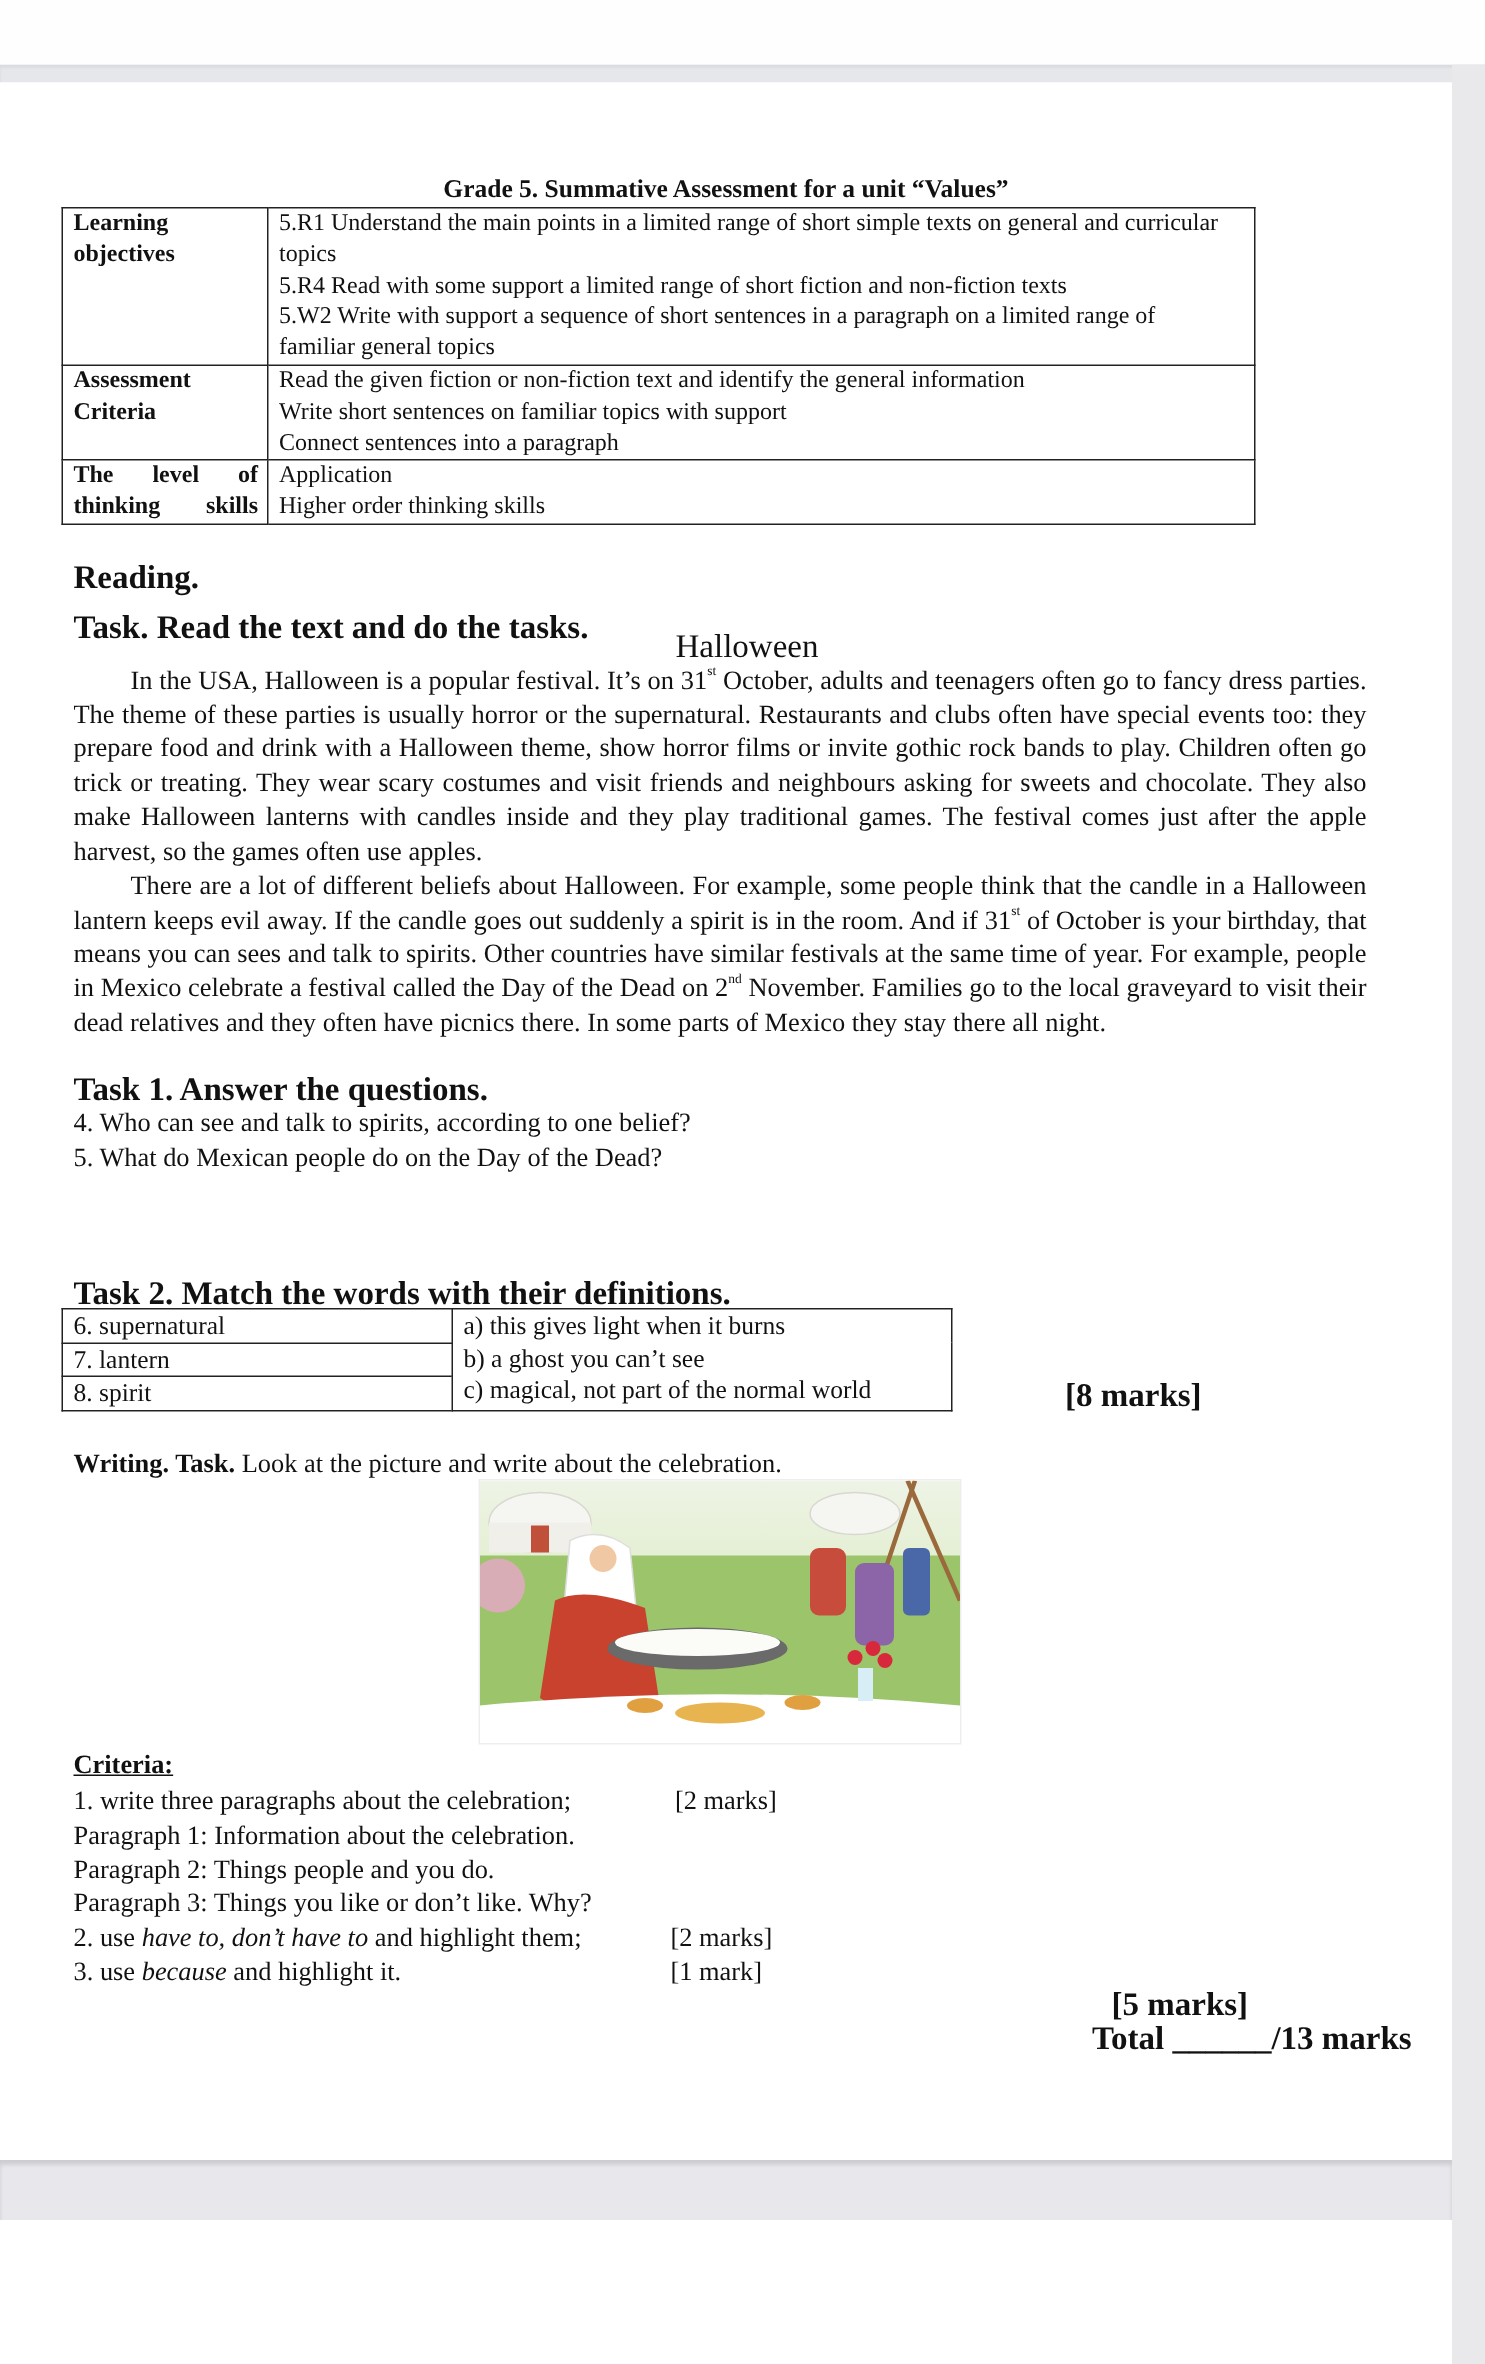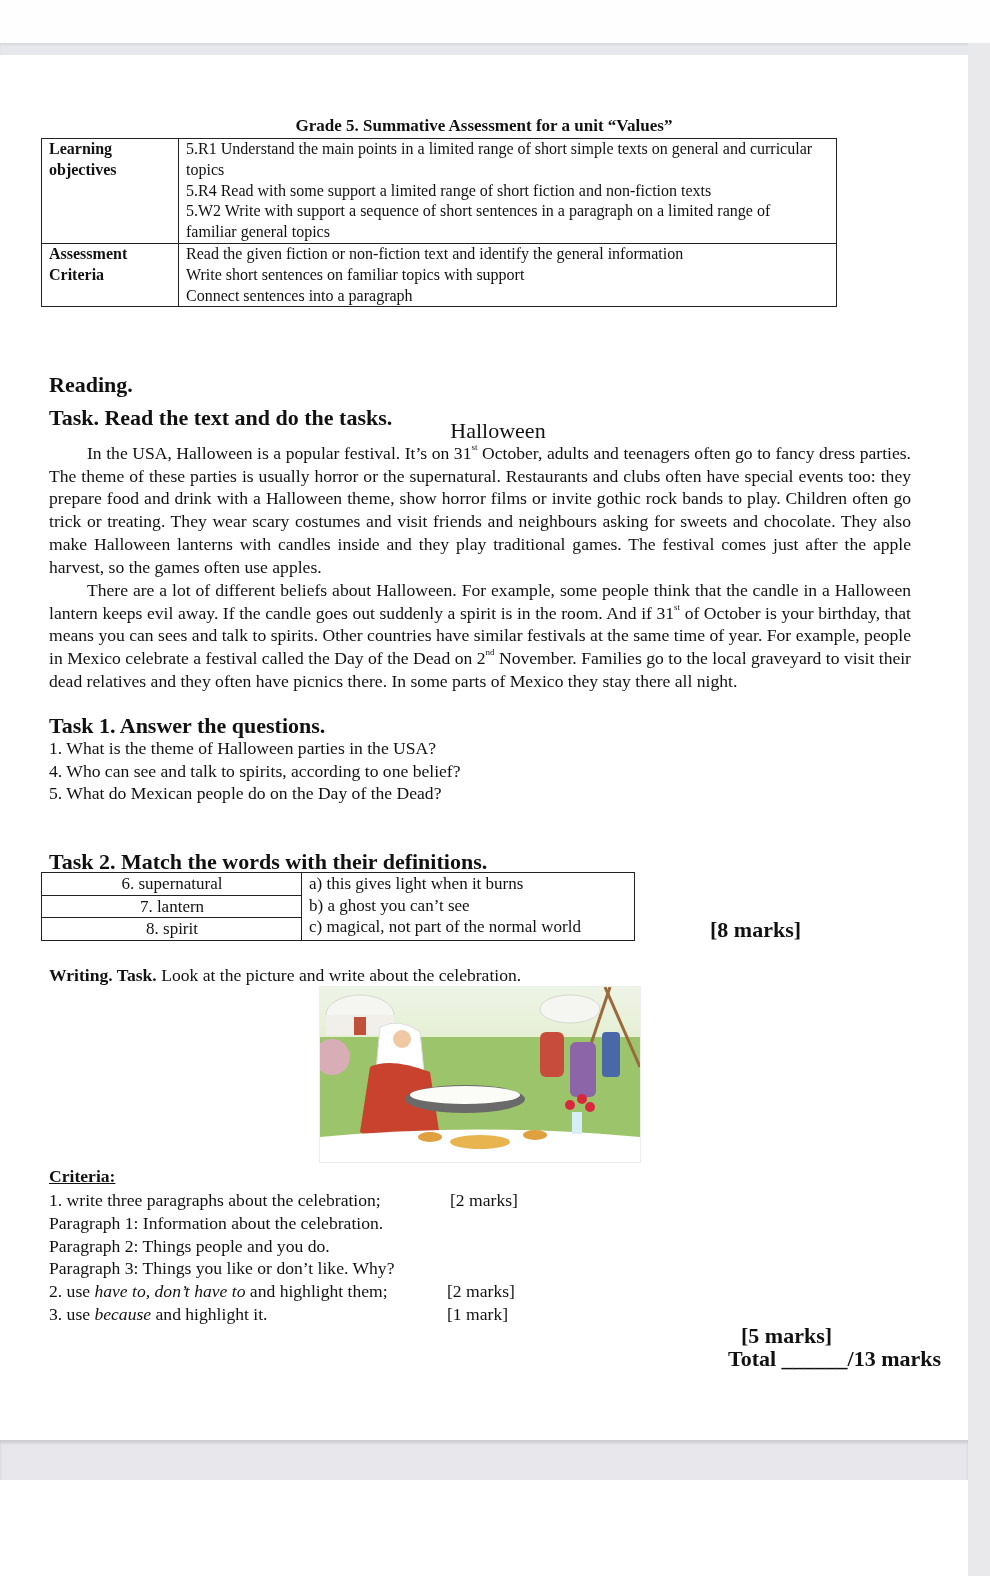--- a/index.html
+++ b/index.html
@@ -26,21 +26,21 @@
   .line { display: block; }
 
   .txt { font-size: 22px; line-height: 22.6px; }
   .bold { font-weight: bold; }
   .para { position: absolute; left: 49px; width: 862px; font-size: 17.6px; line-height: 22.7px; text-align: justify; }
   .para .indent { display: inline-block; width: 38px; }
   sup { font-size: 9px; vertical-align: top; line-height: 10px; }
 
   table.match { position: absolute; left: 41px; top: 872px; width: 594px; border-collapse: collapse; font-size: 17px; line-height: 21.5px; }
   table.match td { border: 1.3px solid #222; padding: 0 6px 0 7px; vertical-align: top; }
-  table.match td.word { width: 246px; text-align: center; }
+  table.match td.word { width: 246px; }
   table.match td.defs { border-top: 1.3px solid #222; border-bottom: 1.3px solid #222; }
 
   .picture { position: absolute; left: 319px; top: 986px; width: 320px; height: 175px; overflow: hidden; border: 1px solid #eee; }
   .underline { text-decoration: underline; }
   i { font-style: italic; }
 </style>
 </head>
 <body>
 
 <div class="top-strip"></div>
@@ -70,38 +70,46 @@
   <tr>
     <td class="h">
       <span class="line">Assessment Criteria</span>
     </td>
     <td>
       <span class="line">Read the given fiction or non-fiction text  and identify the general information</span>
       <span class="line">Write short sentences on familiar topics with support</span>
       <span class="line">Connect sentences into a paragraph</span>
     </td>
   </tr>
+  <tr>
+    <td class="h justify">
+      <span class="line">The level of thinking skills</span>
+    </td>
+    <td>
+      <span class="line">Application</span>
+      <span class="line">Higher order thinking skills</span>
+    </td>
+  </tr>
 </tbody>
   </table>
 
 <div class="abs txt bold" style="left:49px; top:374px;">Reading.</div>
 <div class="abs txt bold" style="left:49px; top:397px;margin-top:10px;">Task. Read the text and do the tasks.</div>
 <div class="abs txt" style="left:0; width:996px; text-align:center; top:420px;">Halloween</div>
 
 <div class="para" style="top:442px;">
   <span class="indent"></span><span>In the USA, Halloween is a popular festival. It’s on 31</span><sup>st</sup><span> October, adults and teenagers often go to fancy dress parties. The theme of these parties is usually horror or the supernatural. Restaurants and clubs often have special events too: they prepare food and drink with a Halloween theme, show horror films or invite gothic rock bands to play. Children often go trick or treating. They wear scary costumes and visit friends and neighbours asking for sweets and chocolate. They also make Halloween lanterns with candles inside and they play traditional games. The festival comes just after the apple harvest, so the games often use apples.</span>
 </div>
 
 <div class="para" style="top:579px;">
   <span class="indent"></span><span>There are a lot of different beliefs about Halloween. For example, some people think that the candle in a Halloween lantern keeps evil away. If the candle goes out suddenly a spirit is in the room. And if 31</span><sup>st</sup><span> of October is your birthday, that means you can sees and talk to spirits. Other countries have similar festivals at the same time of year. For example, people in Mexico celebrate a festival called the Day of the Dead on 2</span><sup>nd</sup><span> November. Families go to the local graveyard to visit their dead relatives and they often have picnics there. In some parts of Mexico they stay there all night.</span>
 </div>
 
 <div class="abs txt bold" style="left:49px; top:715px;">Task 1. Answer the questions.</div>
 <div class="abs txt" style="left:49px; top:737px; font-size:17.6px;">
-  <div>1. What is the theme of Halloween parties in the USA?</div>
   <div>4. Who can see and talk to spirits, according to one belief?</div>
   <div>5. What do Mexican people do on the Day of the Dead?</div>
 </div>
 <div class="abs txt bold" style="left:49px; top:851px;">Task 2. Match the words with their definitions.</div>
 
 <table class="match">
   <tbody>
       <tr>
     <td class="word">6. supernatural</td>
     <td class="defs" rowspan="3">

